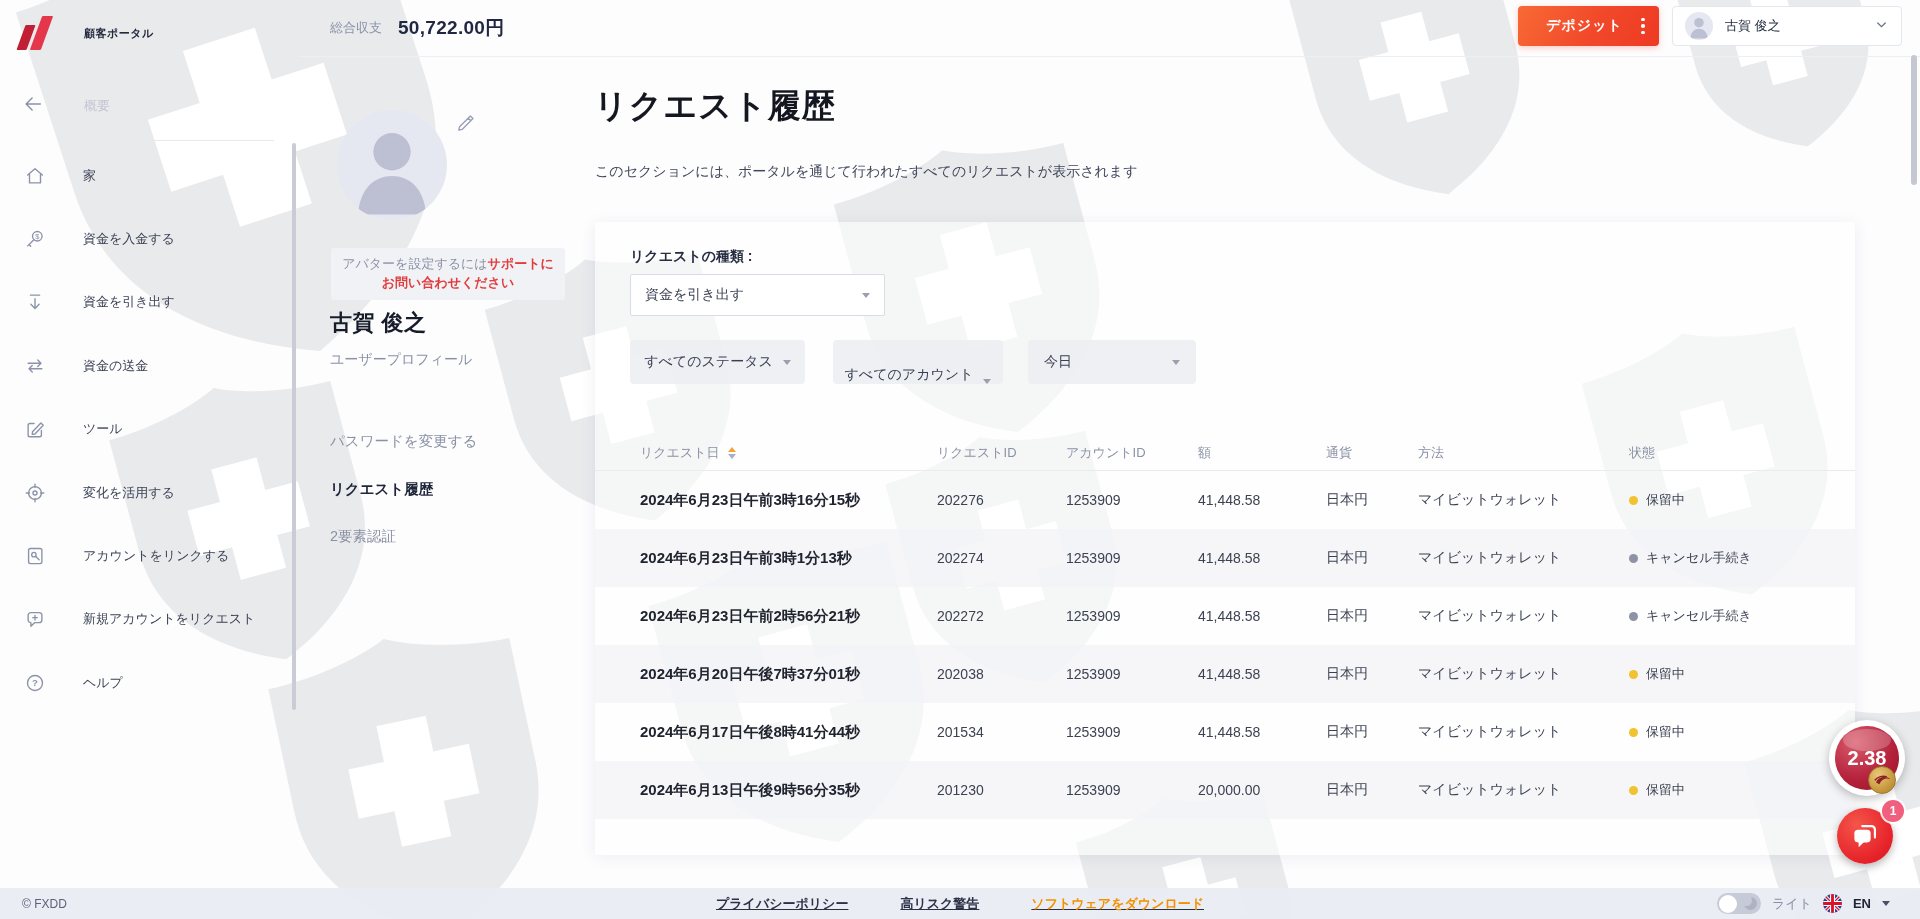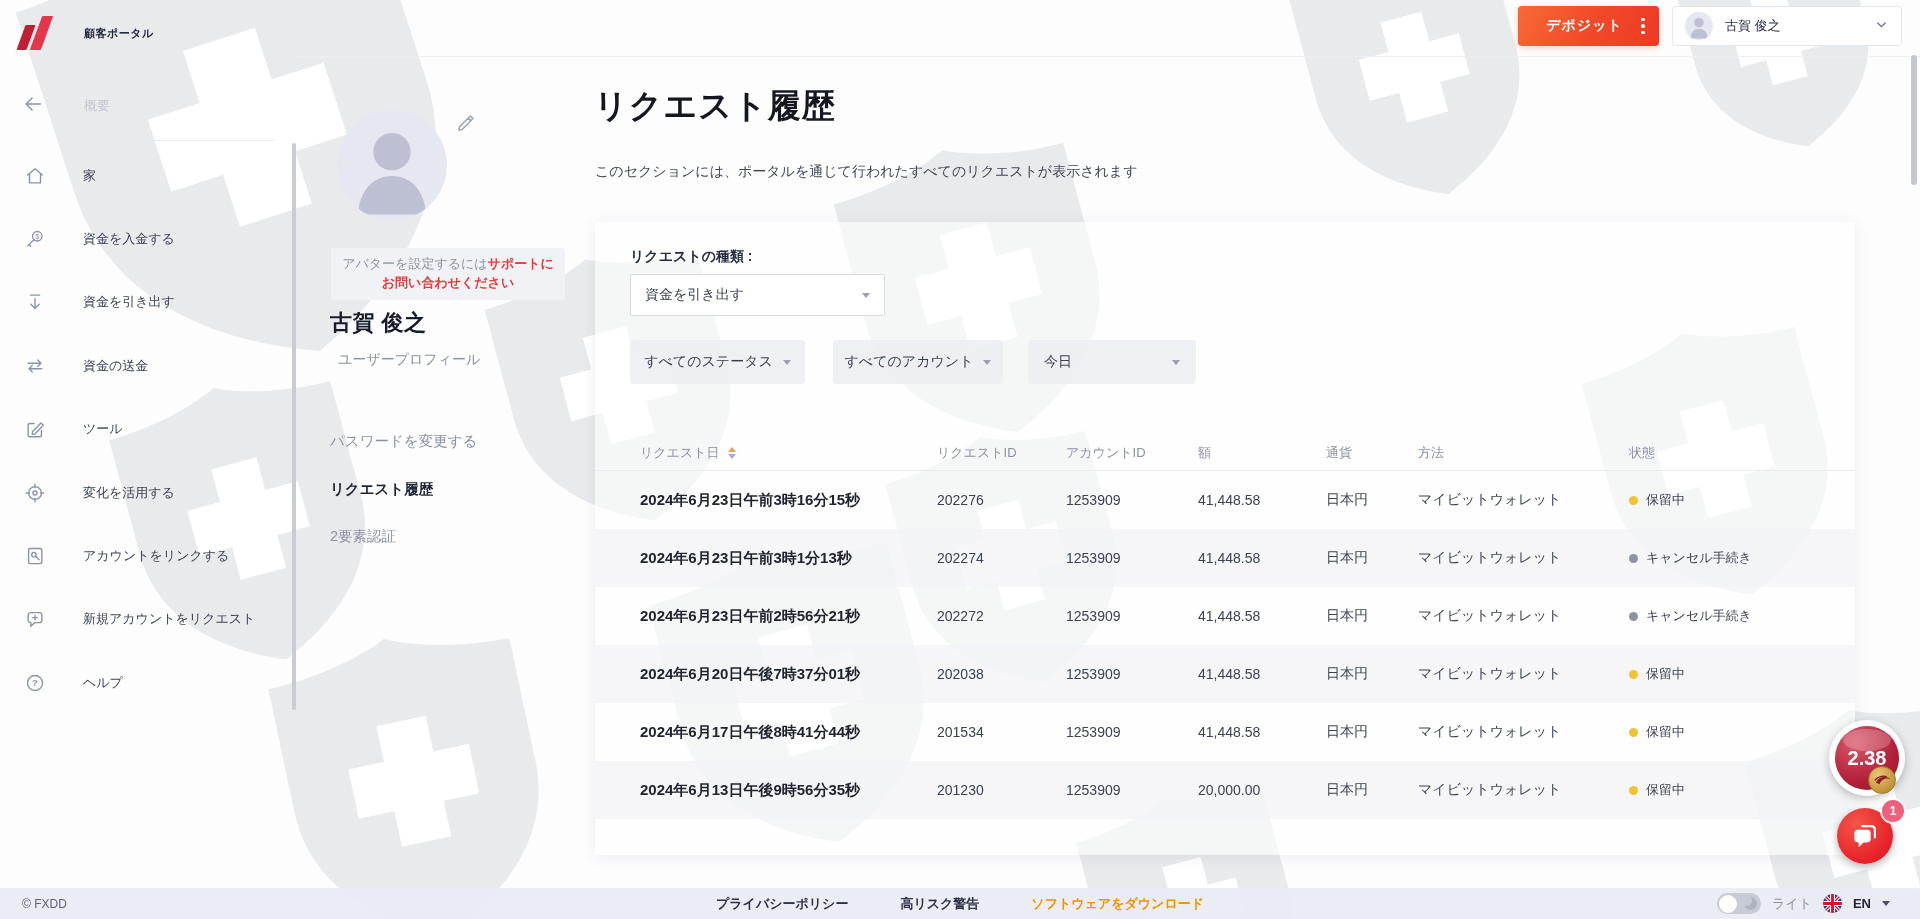--- a/index.html
+++ b/index.html
@@ -43,21 +43,21 @@
   .nav-item .lb{margin-left:37px;font-size:13px;color:#3b4254;}
 
   
   .avatar-big{left:337px;top:110px;width:110px;height:110px;border-radius:50%;background:#e6e8f1;overflow:hidden;}
   .edit-pencil{left:455px;top:112px;width:22px;height:22px;cursor:pointer;}
   .avatar-note{left:331px;top:248px;width:234px;background:#f1f2f6;border-radius:3px;
     padding:7px 8px;box-sizing:border-box;text-align:center;font-size:13px;line-height:1.45;}
   .avatar-note .pre{color:#8a91a5;}
   .avatar-note .lnk{color:#e23d3d;font-weight:bold;cursor:pointer;}
   .profile-name{left:330px;top:308px;font-size:22px;font-weight:bold;color:#171c2b;letter-spacing:.5px;}
-  .profile-role{left:338px;top:351px;font-size:14px;color:#8a91a5;}
+  .profile-role{left:330px;top:351px;font-size:14px;color:#8a91a5;}
   .plinks{left:330px;top:418px;width:240px;}
   .plink{height:47.5px;display:flex;align-items:center;font-size:14.5px;cursor:pointer;}
   .plink.muted{color:#8a91a5;}
   .plink.active{color:#20263a;font-weight:bold;}
   .plink.danger{color:#e23d3d;font-weight:bold;}
 
   
   .page-title{left:594px;top:84px;font-size:33px;font-weight:800;color:#14171f;letter-spacing:1px;}
   .page-sub{left:595px;top:163px;font-size:14px;color:#40465a;}
   .card{left:595px;top:222px;width:1260px;height:633px;border-radius:3px;
@@ -66,42 +66,42 @@
   .f-select{left:35px;top:52px;width:255px;height:42px;background:rgba(255,255,255,.92);
     border:1px solid #d9dce4;border-radius:2px;display:flex;align-items:center;
     justify-content:space-between;padding:0 14px;box-sizing:border-box;font-size:14px;color:#3c4254;cursor:pointer;}
   .caret{width:0;height:0;border-left:4.5px solid transparent;border-right:4.5px solid transparent;
     border-top:5px solid #9aa0ad;display:inline-block;}
   .f-row{left:35px;top:118px;display:flex;}
   .f-btn{height:44px;background:rgba(236,238,243,.88);border-radius:4px;display:flex;align-items:center;
     justify-content:center;font-size:14px;color:#394052;cursor:pointer;box-sizing:border-box;}
   .f-btn .caret{margin-left:10px;}
   .f-btn.b1{width:175px;margin-right:28px;}
-  .f-btn.b2{width:170px;margin-right:25px;}
+  .f-btn.b2{width:170px;margin-right:25px;align-items:flex-end;}
   .f-btn.b3{width:168px;justify-content:space-between;padding:0 16px;gap:16px;}
 
   .grid-cols{display:grid;grid-template-columns:297px 129px 132px 128px 92px 211px auto;
     padding-left:45px;box-sizing:border-box;align-items:center;}
   .thead{left:0;top:214px;width:1260px;height:34px;font-size:13px;color:#8a92a6;}
   .th-first{display:flex;align-items:center;}
   .sort{display:inline-flex;flex-direction:column;margin-left:8px;gap:2px;}
   .sort .up{width:0;height:0;border-left:4px solid transparent;border-right:4px solid transparent;border-bottom:5px solid #f2a33c;}
   .sort .dn{width:0;height:0;border-left:4px solid transparent;border-right:4px solid transparent;border-top:5px solid #aab0c0;}
   .rows{left:0;top:248px;width:1260px;border-top:1px solid #e9ebf1;}
   .trow{height:58px;}
   .trow:nth-child(even){background:rgba(242,243,247,.72);}
   .c-date{font-size:15px;font-weight:bold;color:#20242f;}
   .c-txt{font-size:14px;color:#3c4252;}
   .c-status{display:flex;align-items:center;gap:8px;font-size:13px;color:#3c4252;}
   .dot{width:9px;height:9px;border-radius:50%;flex:0 0 auto;}
 
   
   .footer{left:0;top:888px;width:1920px;height:31px;background:rgba(233,236,243,.95);}
   .copyright{left:22px;top:888px;height:31px;display:flex;align-items:center;font-size:12px;color:#5b627a;}
-  .flinks{left:0;top:888px;width:1920px;height:31px;display:flex;align-items:center;justify-content:center;gap:52px;}
+  .flinks{left:0;top:888px;width:1920px;height:31px;display:flex;align-items:center;justify-content:center;gap:52px;text-decoration:underline;}
   .flink{font-size:13px;font-weight:bold;color:#2c3247;cursor:pointer;}
   .foot-right{top:888px;right:30px;height:31px;display:flex;align-items:center;gap:11px;}
   .toggle{width:44px;height:21px;border-radius:11px;background:#c7cbd8;position:relative;cursor:pointer;}
   .toggle .knob{position:absolute;left:2px;top:1.5px;width:18px;height:18px;border-radius:50%;background:#fff;}
   .toggle .moon{position:absolute;right:4px;top:4px;width:13px;height:13px;border-radius:50%;background:#aeb3c2;}
   .toggle .moon::after{content:"";position:absolute;left:-3px;top:-2px;width:11px;height:11px;border-radius:50%;background:#c7cbd8;}
   .theme-lbl{font-size:13px;color:#8a91a5;}
   .lang{font-size:13px;font-weight:bold;color:#1f2536;}
   .caret-dk{border-top-color:#4a5068;}
 
@@ -176,20 +176,24 @@
       </svg></div>
     <div class="wm" style="left: 1085px; top: 790px; width: 220px; height: 246.4px; transform: rotate(-15deg);"><svg viewBox="0 0 100 112" width="220" height="246.40000000000003">
     <path d="M50 2 C60 7 78 11 94 11 L94 56 C94 84 72 101 50 110 C28 101 6 84 6 56 L6 11 C22 11 40 7 50 2 Z" fill="#e9eaec"></path>
     <path d="M41 32 H59 V45 H72 V63 H59 V76 H41 V63 H28 V45 H41 Z" fill="#ffffff"></path>
       </svg></div>
   </div>
 
 <div class="ui">
 
   <div class="abs topbar-line"></div>
+  <div class="abs balance">
+    <span class="lbl">総合収支</span>
+    <span class="val">50,722.00円</span>
+  </div>
   <div class="abs btn-deposit">
     <span class="txt">デポジット</span>
     <span class="dots">
         <i></i>
         <i></i>
         <i></i>
       </span>
   </div>
   <div class="abs user-chip">
     <span class="avatar-sm">

